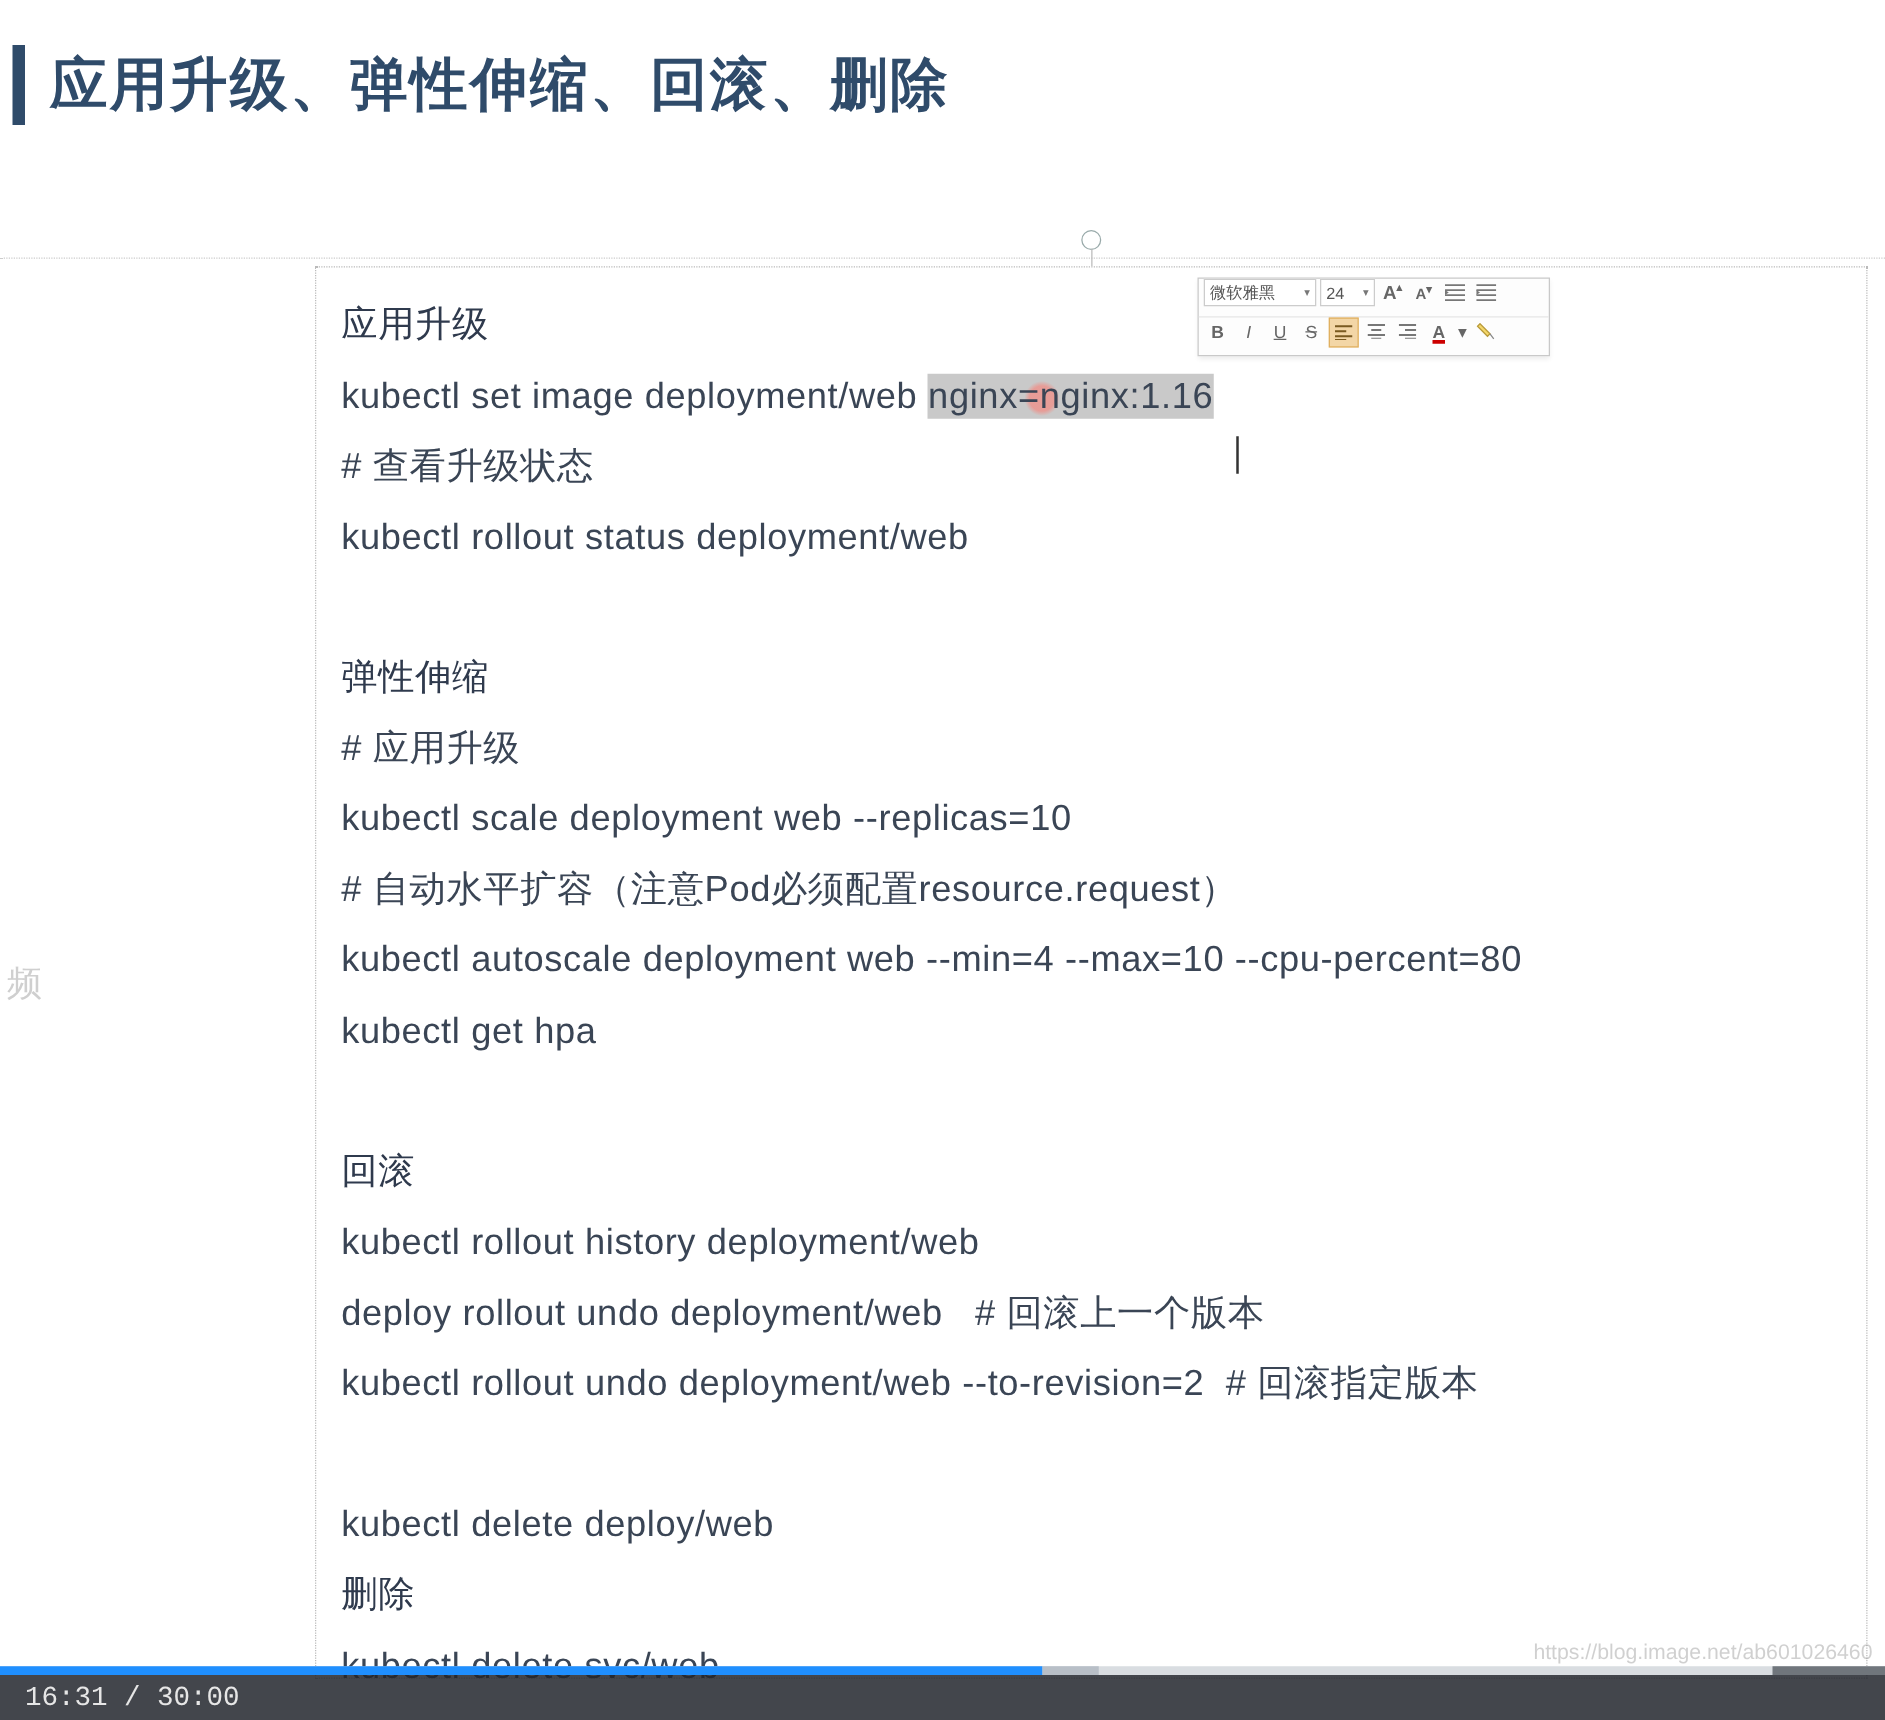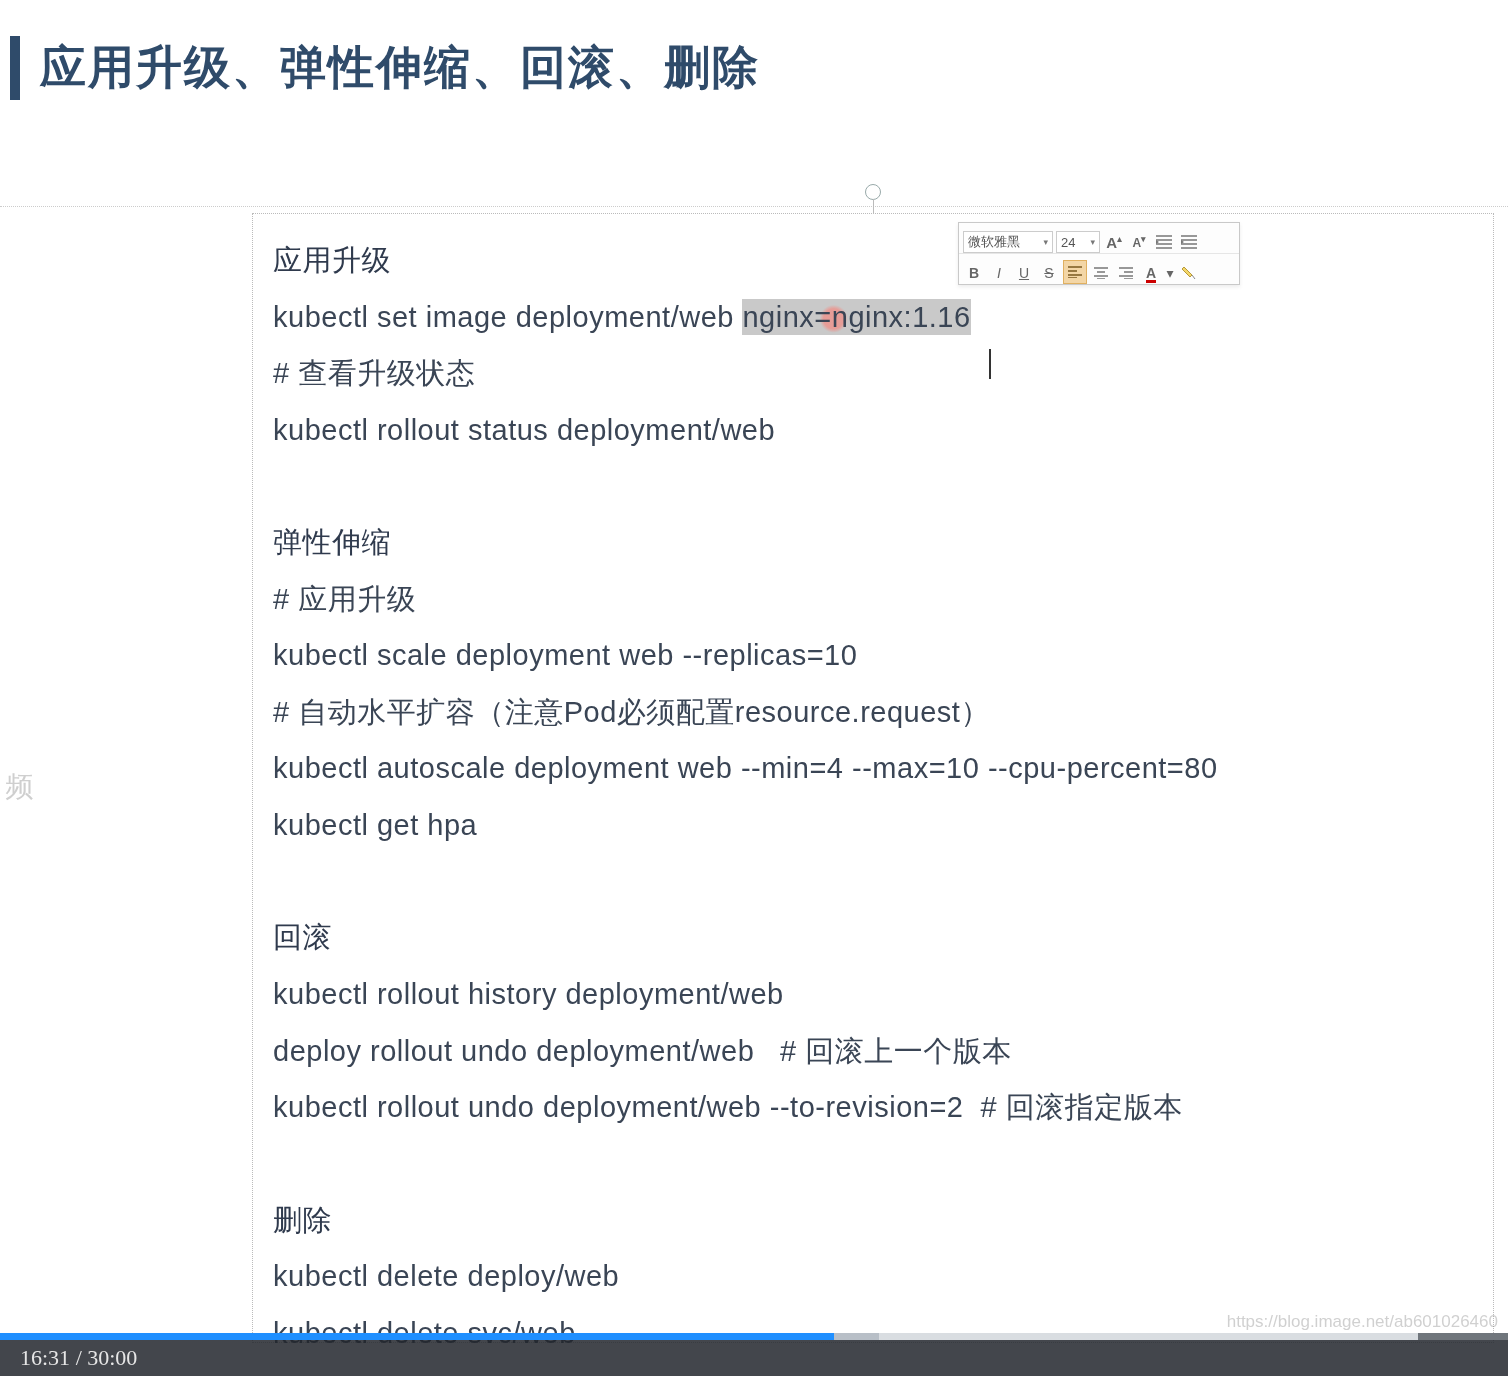--- a/index.html
+++ b/index.html
@@ -10,42 +10,42 @@
   .rotate-handle{position:absolute;left:50%;top:-30px;transform:translateX(-50%);width:14px;height:14px;border:1px solid #9aa;border-radius:50%;background:#fff}
   .rotate-handle::after{content:"";position:absolute;left:50%;top:14px;width:1px;height:14px;background:#bbb}
   .ruler{position:absolute;left:0;right:0;top:206px;height:2px;border-top:1px dotted #ccc}
   .content-line{font-size:29px;line-height:1.95;color:#3a4555;letter-spacing:.5px;white-space:pre}
   .heading{font-weight:400;color:#2f3a4d}
   .spacer{height:56px}
   .sel{background:#c9c9c9;padding:2px 0}
   .sel.hot{background:radial-gradient(circle at 40% 55%,rgba(255,120,110,.55) 0 10px,transparent 14px),#c9c9c9}
   .caret{display:inline-block;width:2px;height:30px;background:#333;vertical-align:-6px;margin-left:6px}
   .mini-toolbar{position:absolute;left:958px;top:222px;width:280px;background:#fdfdfd;border:1px solid #c9c9c9;box-shadow:0 2px 4px rgba(0,0,0,.08);font-size:14px;color:#555}
-  .mini-toolbar .row{display:flex;align-items:flex-end;height:30px;border-bottom:1px solid #e6e6e6;padding:0 4px;gap:3px}
+  .mini-toolbar .row{display:flex;align-items:flex-start;height:30px;border-bottom:1px solid #e6e6e6;padding:0 4px;gap:3px}
   .mini-toolbar .row:last-child{border-bottom:none}
   .mt-field{border:1px solid #ccc;height:20px;display:flex;align-items:center;padding:0 4px;background:#fff;font-size:13px}
   .mt-field.font{width:80px}
   .mt-field.size{width:34px}
   .mt-caret{font-size:9px;color:#777;margin-left:auto}
   .mt-btn{width:22px;height:22px;display:flex;align-items:center;justify-content:center;color:#666;font-size:14px}
   .mt-btn.sel-on{background:#f3d6a6;border:1px solid #e0b060}
   .mt-btn svg{display:block}
   .tiny-A{font-size:15px;font-weight:700}
   .tiny-A sup{font-size:9px;vertical-align:super}
   .strike{text-decoration:line-through}
   .under{text-decoration:underline}
   .fontcolor-A{position:relative;font-weight:700}
   .fontcolor-A .bar{position:absolute;left:0;right:0;bottom:-2px;height:3px;background:#c00}
   .page-edge{position:absolute;left:0;top:750px;color:#cfcfcf;font-size:28px;writing-mode:vertical-rl}
   .bottom{position:absolute;left:0;right:0;bottom:0;height:42px}
   .progress{position:absolute;left:0;right:0;bottom:36px;height:7px;background:#d9dde1}
   .progress .played{position:absolute;left:0;top:0;bottom:0;width:55.3%;background:#1f8fff}
   .progress .loaded{position:absolute;left:55.3%;top:0;bottom:0;width:3%;background:#b8bfc7}
   .progress .far{position:absolute;right:0;top:0;bottom:0;width:6%;background:#70767c}
-  .timebar{position:absolute;left:0;right:0;bottom:0;height:36px;background:rgba(34,38,45,.85);color:#e6e6e6;font-size:22px;display:flex;align-items:center;padding:0 20px;font-family:Liberation Serif, serif}
+  .timebar{position:absolute;left:0;right:0;bottom:0;height:36px;background:rgba(34,38,45,.85);color:#e6e6e6;font-size:22px;display:flex;align-items:center;padding:0 20px;font-family:Liberation Mono, monospace}
   .watermark{position:absolute;right:10px;bottom:44px;font-size:17px;color:rgba(120,120,120,.35);font-family:Arial,sans-serif}
 </style>
 </head>
 <body>
 
 <div class="title-bar">
   <div class="title-accent"></div>
   <div class="title-text">应用升级、弹性伸缩、回滚、删除</div>
 </div>
 
@@ -70,22 +70,22 @@
   <div class="content-line">kubectl autoscale deployment web --min=4 --max=10 --cpu-percent=80</div>
   <div class="content-line">kubectl get hpa</div>
   <div class="spacer"></div>
 
   <div class="content-line heading">回滚</div>
   <div class="content-line">kubectl rollout history deployment/web</div>
   <div class="content-line">deploy rollout undo deployment/web   # 回滚上一个版本</div>
   <div class="content-line">kubectl rollout undo deployment/web --to-revision=2  # 回滚指定版本</div>
   <div class="spacer"></div>
 
+  <div class="content-line">kubectl delete deploy/web</div>
   <div class="content-line heading">删除</div>
-  <div class="content-line">kubectl delete deploy/web</div>
   <div class="content-line">kubectl delete svc/web</div>
 </div>
 
 <div class="mini-toolbar">
   <div class="row">
     <div class="mt-field font">
         <span>微软雅黑</span>
         <span class="mt-caret">▾</span>
       </div>
     <div class="mt-field size">

